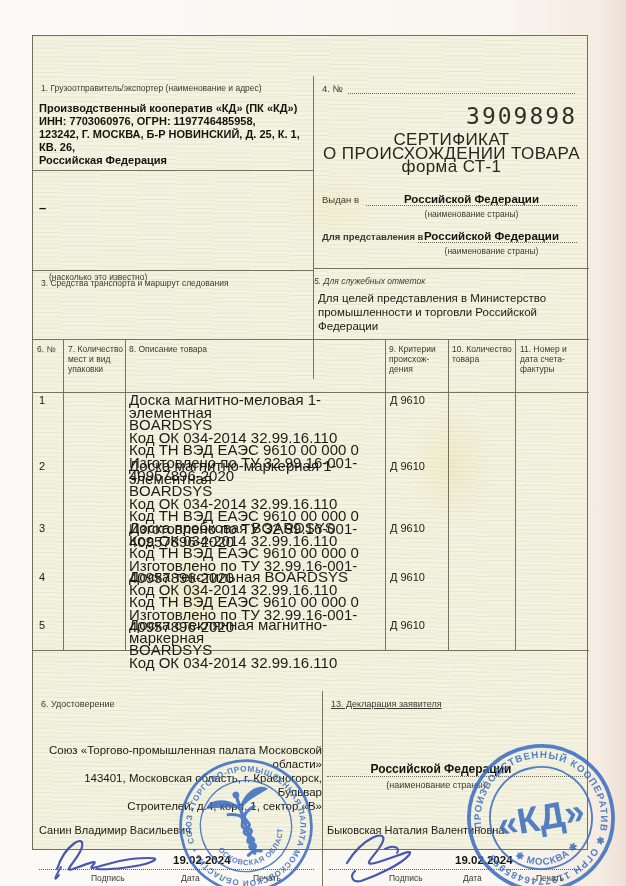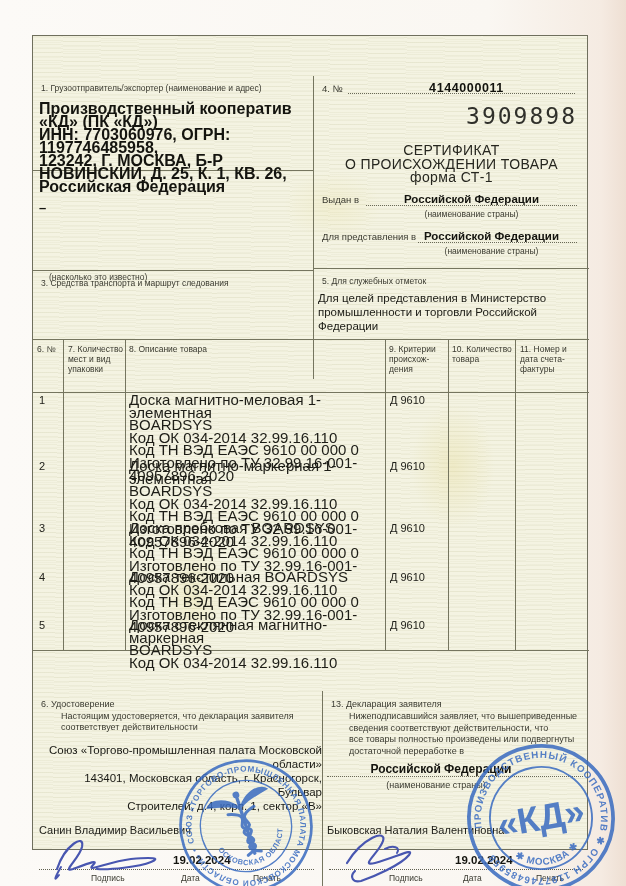--- a/index.html
+++ b/index.html
@@ -20,37 +20,37 @@
       radial-gradient(ellipse 60px 90px at 420px 430px, rgba(228,216,140,0.30), transparent 70%),
       radial-gradient(ellipse 50px 80px at 160px 560px, rgba(228,216,140,0.26), transparent 70%),
       radial-gradient(ellipse 70px 50px at 300px 170px, rgba(232,222,150,0.22), transparent 70%),
       repeating-linear-gradient(1.5deg, rgba(168,168,118,0.10) 0 1px, transparent 1px 4px),
       repeating-linear-gradient(-1.5deg, rgba(168,168,118,0.07) 0 1px, transparent 1px 5px);
   }
   .bx { position:absolute;margin-top:40px; }
   .lbl { font-size:8.5px; color:#3a3a30; line-height:10.5px; }
   .pre { white-space:pre-line; }
   .val  { font-size:11px; color:#21211b; line-height:13px; }
-  .valb { font-size:16px; font-weight:bold; color:#14140f; line-height:13px; }
+  .valb { font-size:11px; font-weight:bold; color:#14140f; line-height:13px; }
   .dots { position:absolute; border-bottom:1.2px dotted #6a6a58; height:1px; }
   .ctr { text-align:center; }
 
   
   #box1 { left:0; top:0;    width:281px; height:95px;  border-right:1.2px solid #75755f; border-bottom:1.2px solid #75755f; }
   #box2 { left:0; top:95px; width:281px; height:100px; border-right:1.2px solid #75755f; border-bottom:1.2px solid #75755f; }
   #box3 { left:0; top:195px;width:281px; height:108px; border-right:1.2px solid #75755f; }
   #box4 { left:281px; top:0; width:275px; height:193px; border-bottom:1.2px solid #75755f; }
   #box5 { left:281px; top:193px; width:275px; height:110px; }
 
   .serial {
     position:absolute; right:12px; top:27px;
     font-family:"DejaVu Sans Mono", monospace;
     font-size:23px; letter-spacing:2px; color:#30302b;
   }
-  .cert-title { position:absolute; left:0; right:0; top:68px; font-size:14px; line-height:13.5px; color:#26261f; letter-spacing:0.4px; }
+  .cert-title { position:absolute; left:0; right:0; top:57px; font-size:17px; line-height:13.5px; color:#26261f; letter-spacing:0.4px; }
 
   
   .tbl { position:absolute; left:0; top:303px; width:556px; height:312px;
          border-top:1.2px solid #75755f; border-bottom:1.2px solid #75755f; z-index:3; }
   .vline { position:absolute; top:0; bottom:0; width:1px; background:#75755f; }
   .hline { position:absolute; left:0; right:0; top:52px; height:1px; background:#75755f; }
   .hcell { position:absolute; top:4px; font-size:8.5px; line-height:10px; color:#3a3a30; }
   .trow .cno   { position:absolute; left:6px;  width:20px;  font-size:11px; color:#21211b; }
   .trow .cpack { position:absolute; left:34px; width:54px;  font-size:11px; color:#21211b; }
   .trow .cdesc { position:absolute; left:96px; width:254px; font-size:15px; line-height:12.6px; color:#1d1d17; }
@@ -90,39 +90,38 @@
     </div>
 
     <div class="bx" id="box3">
       <div class="lbl" style="position:absolute;left:8px;top:7px;">3. Средства транспорта и маршрут следования</div>
       <div class="lbl" style="position:absolute;left:16px;top:1px;">(насколько это известно)</div>
     </div>
 
     <div class="bx" id="box4">
       <span class="lbl" style="position:absolute;left:8px;top:8px;font-size:9.5px;">4. №</span>
       <div class="dots" style="left:34px;right:14px;top:17px;"></div>
-      <div class="ctr" style="position:absolute;left:40px;right:10px;top:5px;font-size:12.5px;font-weight:bold;letter-spacing:0.6px;color:#12120d;">4144000011</div>
       <div class="serial">3909898</div>
       <div class="cert-title ctr pre">СЕРТИФИКАТ
 О ПРОИСХОЖДЕНИИ ТОВАРА
 форма СТ-1</div>
 
       <span class="lbl" style="position:absolute;left:8px;top:119px;font-size:9.5px;">Выдан в</span>
       <div class="dots" style="left:52px;right:12px;top:129px;"></div>
       <div class="ctr valb" style="position:absolute;left:60px;right:20px;top:117px;font-size:11.5px;">Российской Федерации</div>
       <div class="ctr lbl" style="position:absolute;left:60px;right:20px;top:133px;">(наименование страны)</div>
 
-      <span class="lbl" style="position:absolute;left:8px;top:156px;font-size:9.5px;">Для представления в</span>
+      <span class="lbl" style="position:absolute;left:8px;top:156px;font-size:9.5px;font-weight:bold;">Для представления в</span>
       <div class="dots" style="left:104px;right:12px;top:166px;"></div>
       <div class="ctr valb" style="position:absolute;left:100px;right:20px;top:154px;font-size:11.5px;">Российской Федерации</div>
       <div class="ctr lbl" style="position:absolute;left:100px;right:20px;top:170px;">(наименование страны)</div>
     </div>
 
     <div class="bx" id="box5">
-      <div class="lbl" style="position:absolute;left:8px;top:7px;">5. Для служебных отметок</div>
+      <div class="lbl" style="position:absolute;left:0;top:7px;font-style:italic;">5. Для служебных отметок</div>
       <div class="val pre" style="position:absolute;left:4px;top:22px;font-size:11.5px;line-height:14px;color:#1b1b15;">Для целей представления в Министерство
 промышленности и торговли Российской
 Федерации</div>
     </div>
 
     <div class="tbl">
       <div class="vline" style="left:30px;"></div>
       <div class="vline" style="left:92px;"></div>
       <div class="vline" style="left:352px;"></div>
       <div class="vline" style="left:415px;"></div>
@@ -184,22 +183,20 @@
         <div class="cno" style="top:279px;">5</div>
         <div class="cdesc pre" style="top:279px;">Доска стеклянная магнитно-маркерная
 BOARDSYS
 Код ОК 034-2014 32.99.16.110</div>
         <div class="ccrit" style="top:279px;">Д 9610</div>
       </div>
     </div>
 
     <div class="bx" id="box12">
       <div class="lbl" style="position:absolute;left:8px;top:8px;font-size:9px;">6. Удостоверение</div>
-      <div class="lbl pre" style="position:absolute;left:28px;top:20px;font-size:9px;line-height:11px;">Настоящим удостоверяется, что декларация заявителя
-соответствует действительности</div>
       <div class="auth pre">Союз «Торгово-промышленная палата Московской
 области»
 143401, Московская область, г. Красногорск, Бульвар
 Строителей, д.4, корп. 1, сектор «В»</div>
       <div class="signer" style="left:6px;top:133px;">Санин Владимир Васильевич</div>
       <div class="sdate" style="left:140px;top:163px;">19.02.2024</div>
       <div class="sigline" style="left:6px;right:8px;top:178px;"></div>
       <div class="sublbl" style="left:58px;top:182px;">Подпись</div>
       <div class="sublbl" style="left:148px;top:182px;">Дата</div>
       <div class="sublbl" style="left:220px;top:182px;">Печать</div>
@@ -229,25 +226,21 @@
             <path d="M98,68 C84,50 60,46 52,58 C68,62 84,64 98,73 Z" fill="#3a6cc1"></path>
             <path d="M102,68 C116,50 140,46 148,58 C132,62 116,64 102,73 Z" fill="#3a6cc1"></path>
             <path d="M80,76 C118,86 82,98 100,104 C118,110 84,120 100,127 C112,132 96,140 90,142" fill="none" stroke="#3a6cc1" stroke-width="4.5" stroke-linecap="round"></path>
             <path d="M120,76 C82,86 118,98 100,104 C82,110 116,120 100,127 C88,132 104,140 110,142" fill="none" stroke="#3a6cc1" stroke-width="4.5" stroke-linecap="round"></path>
           </g>
         </svg>
       </div>
     </div>
 
     <div class="bx" id="box13">
-      <div class="lbl" style="position:absolute;left:8px;top:8px;font-size:9px;">13. Декларация заявителя</div>
-      <div class="lbl pre" style="position:absolute;left:26px;top:20px;font-size:9px;line-height:11.5px;">Нижеподписавшийся заявляет, что вышеприведенные
-сведения соответствуют действительности, что
-все товары полностью произведены или подвергнуты
-достаточной переработке в</div>
+      <div class="lbl" style="position:absolute;left:8px;top:8px;font-size:9px;text-decoration:underline;">13. Декларация заявителя</div>
       <div class="ctr valb" style="position:absolute;left:0;right:30px;top:72px;font-size:12px;">Российской Федерации</div>
       <div class="dots" style="left:4px;right:6px;top:85px;"></div>
       <div class="ctr lbl" style="position:absolute;left:0;right:40px;top:89px;font-size:9px;">(наименование страны)</div>
       <div class="signer" style="left:4px;top:133px;">Быковская Наталия Валентиновна</div>
       <div class="sdate" style="left:132px;top:163px;">19.02.2024</div>
       <div class="sigline" style="left:6px;right:6px;top:178px;"></div>
       <div class="sublbl" style="left:66px;top:182px;">Подпись</div>
       <div class="sublbl" style="left:140px;top:182px;">Дата</div>
       <div class="sublbl" style="left:213px;top:182px;">Печать</div>
 

